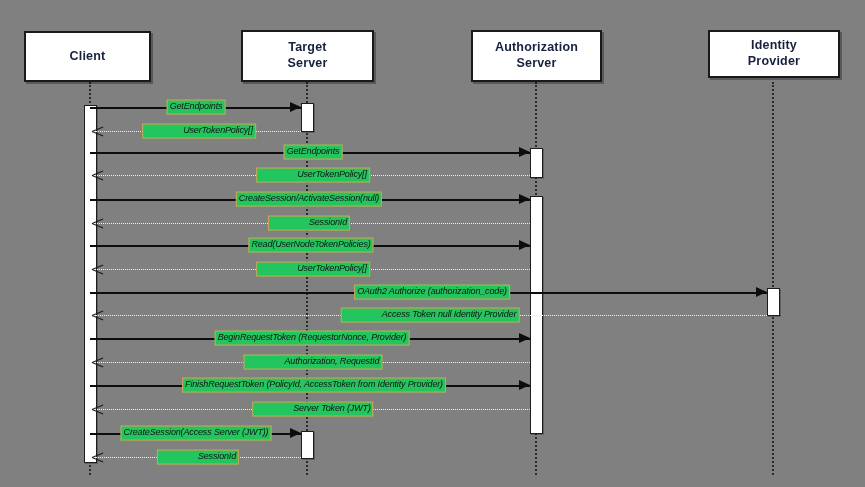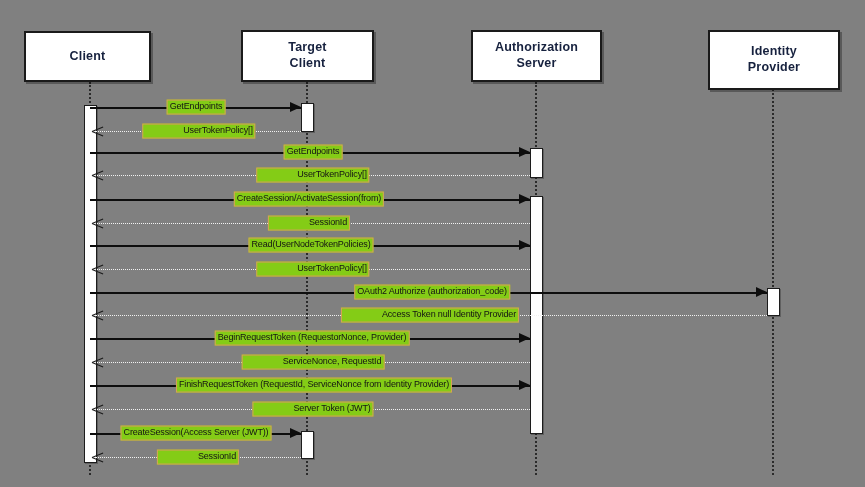--- a/index.html
+++ b/index.html
@@ -110,29 +110,30 @@
   .arrow.left-open::after {
     top: 6px;
     transform: rotate(-22deg);
     transform-origin: left center;
   }
 
   
   .msglabel {
     position: absolute;
     transform: translate(-50%, -50%);
-    background: #84cc16;
+    background: #22c55e;
     border: 1px solid #d8a05a;
     color: #141414;
     font-family: "Liberation Sans", sans-serif;
     font-size: 9px;
     line-height: 1.1;
     padding: 1px 2px 2px 2px;
     white-space: nowrap;
     letter-spacing: -0.15px;
+    font-style: italic;
   }
 
   
   .msglabel.ret {
     border: 1px solid #d8a05a;
     padding-left: 40px;
   }
 </style>
 </head>
 <body>
@@ -170,21 +171,21 @@
       <div class="msglabel" style="left: 313px; top: 152px;">GetEndpoints</div>
       <div class="msg ret" style="left: 92px; top: 175px; width: 438px;">
         <div class="line"></div>
         <div class="arrow left-open" style="left: 0px;"></div>
       </div>
       <div class="msglabel ret" style="left: 313px; top: 175px;">UserTokenPolicy[]</div>
       <div class="msg call" style="left: 90px; top: 199px; width: 440px;">
         <div class="line"></div>
         <div class="arrow right" style="left: 429px;"></div>
       </div>
-      <div class="msglabel" style="left: 309px; top: 199px;">CreateSession/ActivateSession(from)</div>
+      <div class="msglabel" style="left: 309px; top: 199px;">CreateSession/ActivateSession(null)</div>
       <div class="msg ret" style="left: 92px; top: 223px; width: 438px;">
         <div class="line"></div>
         <div class="arrow left-open" style="left: 0px;"></div>
       </div>
       <div class="msglabel ret" style="left: 309px; top: 223px;">SessionId</div>
       <div class="msg call" style="left: 90px; top: 245px; width: 440px;">
         <div class="line"></div>
         <div class="arrow right" style="left: 429px;"></div>
       </div>
       <div class="msglabel" style="left: 311px; top: 245px;">Read(UserNodeTokenPolicies)</div>
@@ -205,26 +206,26 @@
       <div class="msglabel ret" style="left: 430px; top: 315px;">Access Token null Identity Provider</div>
       <div class="msg call" style="left: 90px; top: 338px; width: 440px;">
         <div class="line"></div>
         <div class="arrow right" style="left: 429px;"></div>
       </div>
       <div class="msglabel" style="left: 312px; top: 338px;">BeginRequestToken (RequestorNonce, Provider)</div>
       <div class="msg ret" style="left: 92px; top: 362px; width: 438px;">
         <div class="line"></div>
         <div class="arrow left-open" style="left: 0px;"></div>
       </div>
-      <div class="msglabel ret" style="left: 313px; top: 362px;">ServiceNonce, RequestId</div>
+      <div class="msglabel ret" style="left: 313px; top: 362px;">Authorization, RequestId</div>
       <div class="msg call" style="left: 90px; top: 385px; width: 440px;">
         <div class="line"></div>
         <div class="arrow right" style="left: 429px;"></div>
       </div>
-      <div class="msglabel" style="left: 314px; top: 385px;">FinishRequestToken (RequestId, ServiceNonce from Identity Provider)</div>
+      <div class="msglabel" style="left: 314px; top: 385px;">FinishRequestToken (PolicyId, AccessToken from Identity Provider)</div>
       <div class="msg ret" style="left: 92px; top: 409px; width: 438px;">
         <div class="line"></div>
         <div class="arrow left-open" style="left: 0px;"></div>
       </div>
       <div class="msglabel ret" style="left: 313px; top: 409px;">Server Token (JWT)</div>
       <div class="msg call" style="left: 90px; top: 433px; width: 211px;">
         <div class="line"></div>
         <div class="arrow right" style="left: 200px;"></div>
       </div>
       <div class="msglabel" style="left: 196px; top: 433px;">CreateSession(Access Server (JWT))</div>
@@ -233,24 +234,24 @@
         <div class="arrow left-open" style="left: 0px;"></div>
       </div>
       <div class="msglabel ret" style="left: 198px; top: 457px;">SessionId</div>
     </div>
   <div id="participants-layer">
       <div class="participant" style="left: 24px; top: 31px; width: 127px; height: 51px;">
         <div class="plabel">Client</div>
       </div>
       <div class="participant" style="left: 241px; top: 30px; width: 133px; height: 52px;">
         <div class="plabel">Target
-Client</div>
+Server</div>
       </div>
       <div class="participant" style="left: 471px; top: 30px; width: 131px; height: 52px;">
         <div class="plabel">Authorization
 Server</div>
       </div>
-      <div class="participant" style="left: 708px; top: 30px; width: 132px; height: 60px;">
+      <div class="participant" style="left: 708px; top: 30px; width: 132px; height: 48px;">
         <div class="plabel">Identity
 Provider</div>
       </div>
     </div>
 </div>
 
 </body></html>

